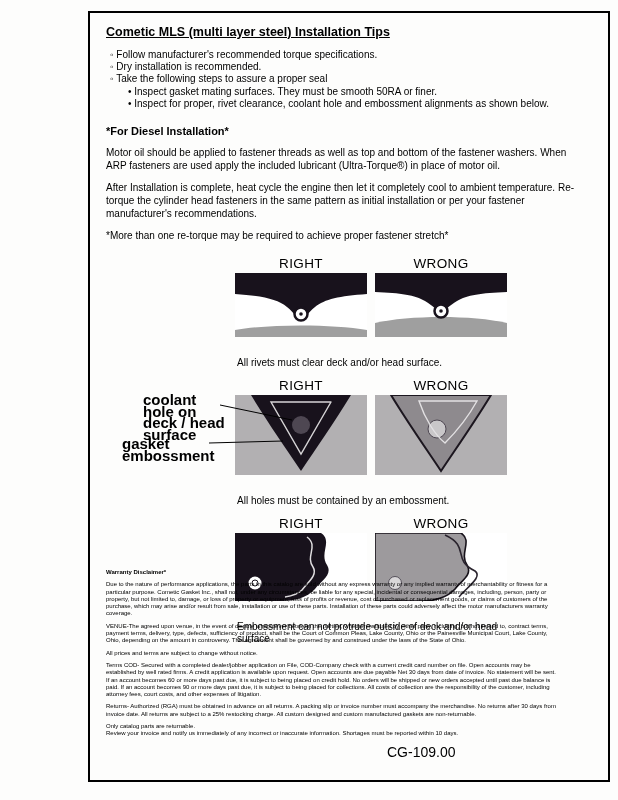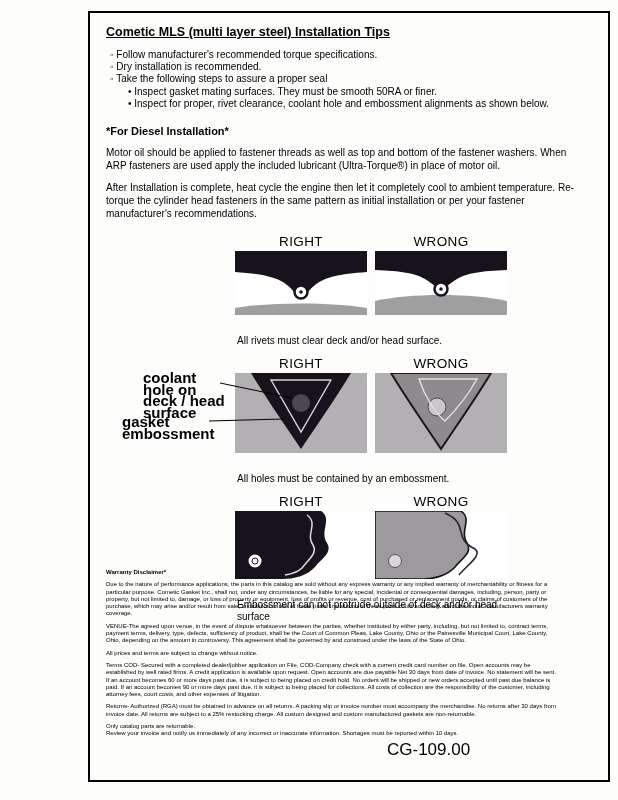--- a/index.html
+++ b/index.html
@@ -42,40 +42,41 @@
   .ann-coolant { left: 37px; top: 16px; width: 88px; }
   .ann-emboss  { left: 16px; top: 60px; width: 100px; }
   .leader { position: absolute; left: 0; top: 0; pointer-events: none; }
   .legal {
     position: absolute; left: 16px; top: 556px; width: 452px;
     font-size: 6px; line-height: 7.3px;
   }
   .legal-heading { font-weight: bold; margin: 0 0 5px 0; }
   .legal p { margin: 0 0 5px 0; }
   .legal p.tight { margin: 0; }
-  .footer-code { position: absolute; left: 297px; bottom: 20px; font-size: 17px; }
+  .footer-code { position: absolute; left: 297px; bottom: 20px; font-size: 14px; }
 </style>
 </head>
 <body>
 
 <div class="frame">
 
   <div class="title">Cometic MLS (multi layer steel) Installation Tips</div>
 
   <div class="tips">
     <div class="b1">Follow manufacturer's recommended torque specifications.</div>
     <div class="b1">Dry installation is recommended.</div>
     <div class="b1">Take the following steps to assure a proper seal</div>
     <div class="b2">Inspect gasket mating surfaces.  They must be smooth 50RA or finer.</div>
     <div class="b2">Inspect for proper, rivet clearance, coolant hole and embossment alignments as shown below.</div>
   </div>
 
   <div class="diesel-heading">*For Diesel Installation*</div>
   <p class="para">Motor oil should be applied to fastener threads as well as top and bottom of the fastener washers. When ARP fasteners are used apply the included lubricant (Ultra-Torque®) in place of motor oil.</p>
   <p class="para">After Installation is complete, heat cycle the engine then let it completely cool to ambient temperature. Re-torque the cylinder head fasteners in the same pattern as initial installation or per your fastener manufacturer's recommendations.</p>
+  <p class="para">*More than one re-torque may be required to achieve proper fastener stretch*</p>
 
   <div class="dg-section">
 
     <div class="dg-row">
       <div class="dg-header">
         <span>RIGHT</span>
         <span>WRONG</span>
       </div>
       <div class="dg-panels">
         <svg width="132" height="64" viewBox="0 0 132 64">

